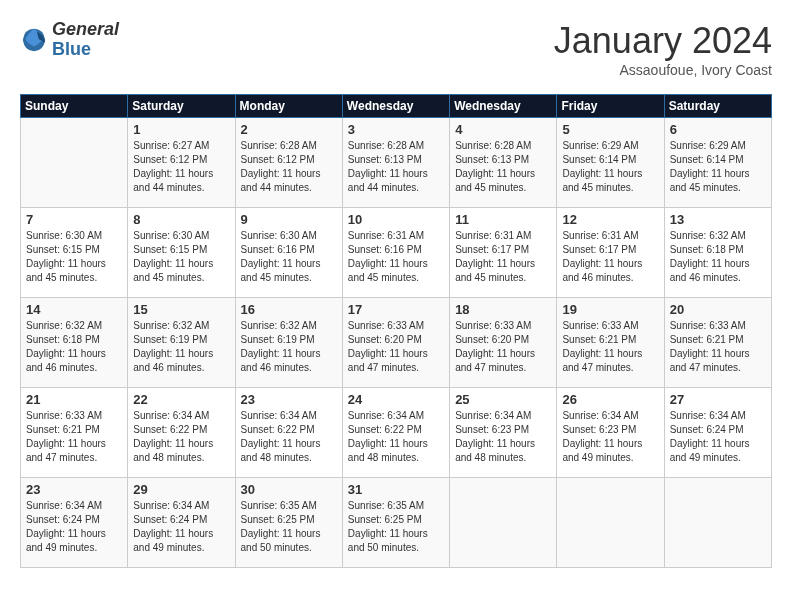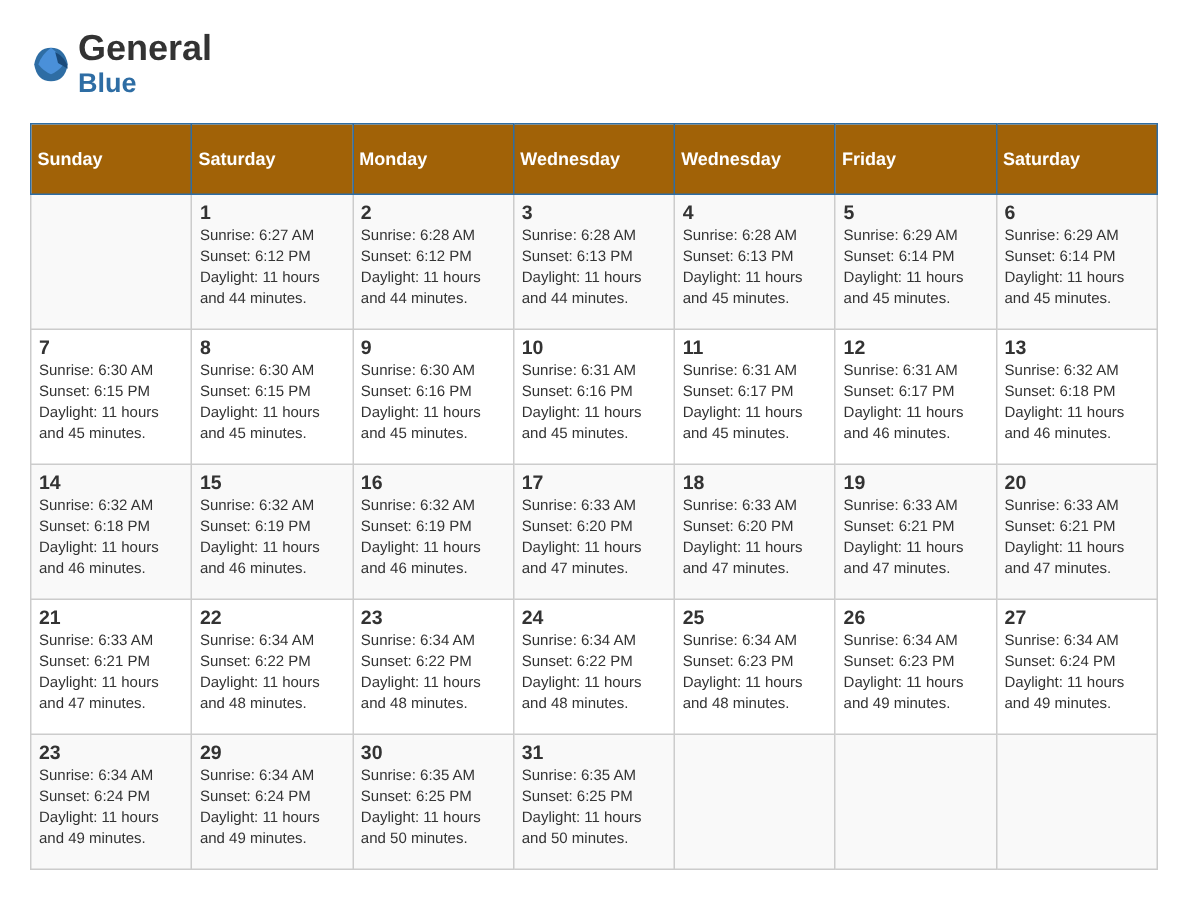--- a/index.html
+++ b/index.html
@@ -20,23 +20,24 @@
       display: flex;
       align-items: center;
       gap: 4px;
     }
     .logo-text {
       display: flex;
       flex-direction: column;
       line-height: 1.1;
     }
     .logo-general {
-      font-size: 24px;
+      font-size: 18px;
       font-weight: bold;
       color: #333;
+      font-style: italic;
     }
     .logo-blue {
       font-size: 18px;
       font-weight: bold;
       color: #2e6da4;
     }
     .logo-icon {
       width: 28px;
       height: 28px;
     }
@@ -51,23 +52,23 @@
     .subtitle {
       font-size: 14px;
       color: #555;
     }
     table {
       width: 100%;
       border-collapse: collapse;
       font-size: 11px;
     }
     thead tr th {
-      background-color: #a16207;
+      background-color: #0f172a;
       color: #fff;
-      padding: 16px 4px;
+      padding: 4px 4px;
       text-align: left;
       font-size: 12px;
       font-weight: bold;
       border: 1px solid #2e6da4;
     }
     tbody tr td {
       border: 1px solid #ccc;
       padding: 4px 5px;
       vertical-align: top;
       width: calc(100% / 7);
@@ -102,20 +103,24 @@
     <svg class="logo-icon" viewBox="0 0 30 30" xmlns="http://www.w3.org/2000/svg">
       <path d="M15 3 Q25 3 27 15 Q25 27 15 27 Q5 27 3 15 Q5 3 15 3Z" fill="#2e6da4"></path>
       <path d="M15 3 Q22 8 24 15 Q20 20 15 22 Q10 20 6 15 Q8 8 15 3Z" fill="#4a90d9"></path>
       <path d="M18 6 Q26 10 27 18 L20 14 Z" fill="#1a4a7a"></path>
     </svg>
     <div class="logo-text">
       <span class="logo-general">General</span>
       <span class="logo-blue">Blue</span>
     </div>
   </div>
+  <div class="title-block">
+    <div class="month-title">January 2024</div>
+    <div class="subtitle">Assaoufoue, Ivory Coast</div>
+  </div>
 </div>
 
 <table>
   <thead>
     <tr>
     <th>Sunday</th>
         <th>Saturday</th>
         <th>Monday</th>
         <th>Wednesday</th>
         <th>Wednesday</th>

